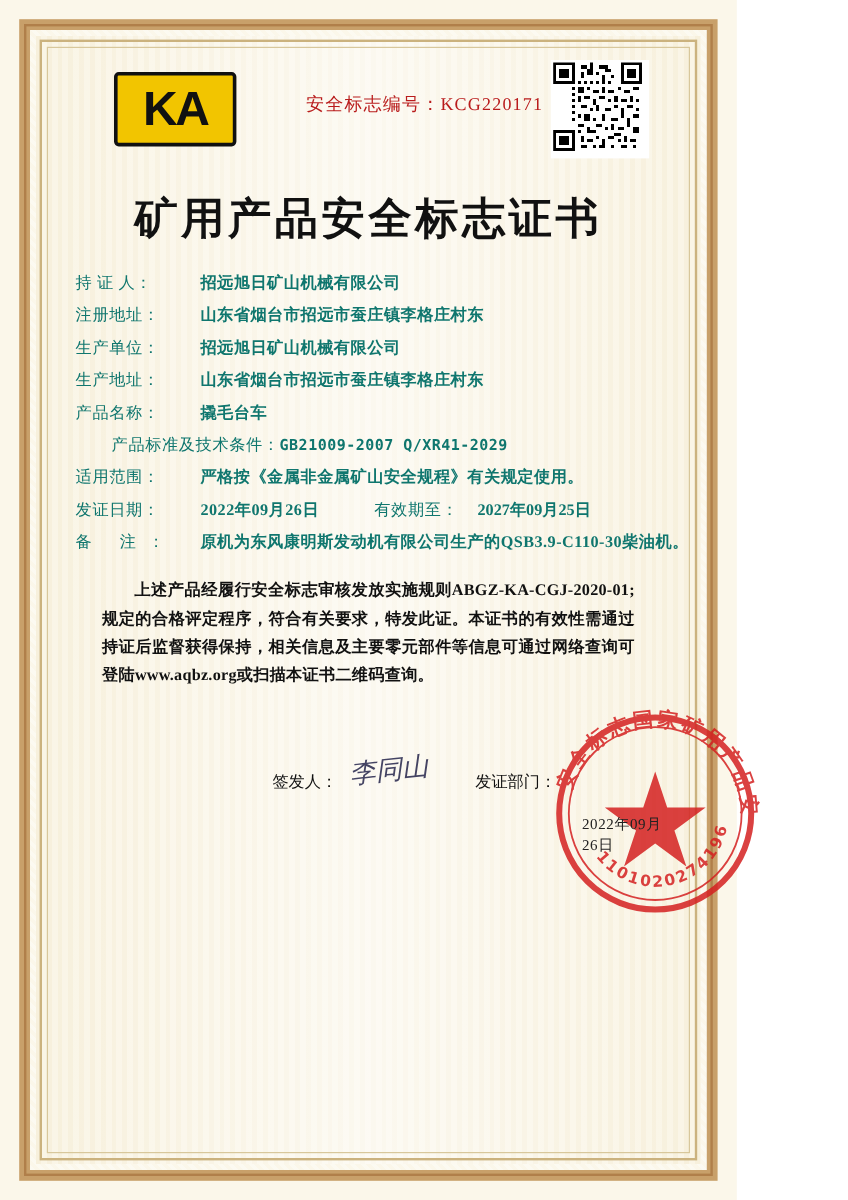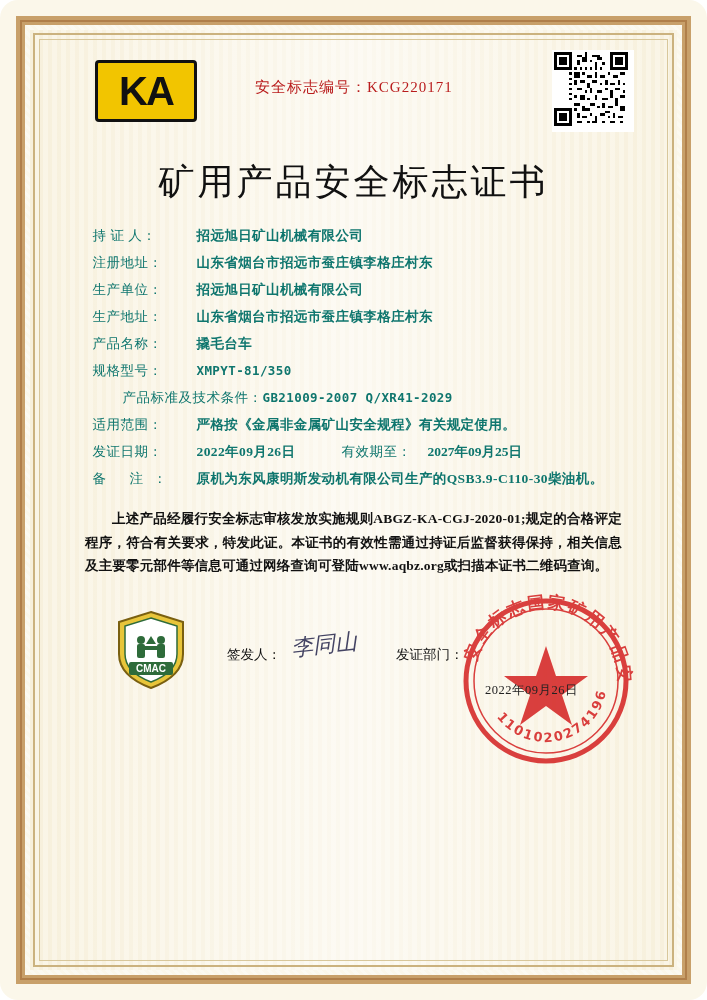--- a/index.html
+++ b/index.html
@@ -10,25 +10,24 @@
   body {
     width: 707px;
     height: 1000px;
     font-family: "Liberation Serif", "DejaVu Serif", serif;
     overflow: hidden;
   }
 
   
   .page {
     position: relative;
-    width: 707px;
+    width: 614px;
     height: 1000px;
     background: #fbf7ea;
     box-sizing: border-box;
-    border-radius: 18px;
   }
 
   
   .frame-outer {
     position: absolute;
     left: 16px;
     top: 16px;
     right: 16px;
     bottom: 16px;
     border: 9px solid #c8a06a;
@@ -124,21 +123,21 @@
     height: 78px;
     background-color: #fff;
     padding: 2px;
   }
   .qr svg { display: block; }
 
   
   .title {
     text-align: center;
     font-size: 36px;
-    font-weight: normal;
+    font-weight: bold;
     letter-spacing: 3px;
     color: #111;
     margin-top: 18px;
     margin-bottom: 20px;
     font-family: "DejaVu Serif", "Liberation Serif", serif;
   }
 
   
   .fields {
     margin: 0 auto;
@@ -387,24 +386,20 @@
       </div>
       <div class="field-row">
         <span class="field-label">生产地址：</span>
         <span class="field-value">山东省烟台市招远市蚕庄镇李格庄村东</span>
       </div>
       <div class="field-row">
         <span class="field-label">产品名称：</span>
         <span class="field-value">撬毛台车</span>
       </div>
       <div class="field-row">
-        <span class="field-label">规格型号：</span>
-        <span class="field-value mono">XMPYT-81/350</span>
-      </div>
-      <div class="field-row">
         <span class="field-label wide">产品标准及技术条件：</span>
         <span class="field-value mono">GB21009-2007 Q/XR41-2029</span>
       </div>
       <div class="field-row">
         <span class="field-label">适用范围：</span>
         <span class="field-value">严格按《金属非金属矿山安全规程》有关规定使用。</span>
       </div>
 
       <div class="field-row dual">
         <span class="field-label">发证日期：</span>
@@ -416,36 +411,20 @@
       <div class="field-row remark">
         <span class="field-label">备 注：</span>
         <span class="field-value">原机为东风康明斯发动机有限公司生产的QSB3.9-C110-30柴油机。</span>
       </div>
     </div>
 
     <div class="statement">上述产品经履行安全标志审核发放实施规则ABGZ-KA-CGJ-2020-01;规定的合格评定程序，符合有关要求，特发此证。本证书的有效性需通过持证后监督获得保持，相关信息及主要零元部件等信息可通过网络查询可登陆www.aqbz.org或扫描本证书二维码查询。</div>
 
     <div class="sign-area">
 
-      <div class="cmac-badge">
-        <svg width="72" height="80" viewBox="0 0 72 80">
-          <path d="M36 2 L68 12 L68 44 Q68 66 36 78 Q4 66 4 44 L4 12 Z" fill="#e8c53a" stroke="#7a6010" stroke-width="2"></path>
-          <path d="M36 8 L62 16 L62 44 Q62 62 36 72 Q10 62 10 44 L10 16 Z" fill="#ffffff" stroke="#2e6b3a" stroke-width="1.5"></path>
-          <g fill="#2e6b3a">
-            <circle cx="26" cy="30" r="4"></circle>
-              <circle cx="46" cy="30" r="4"></circle>
-            <rect x="22" y="34" width="8" height="14" rx="2"></rect>
-            <rect x="42" y="34" width="8" height="14" rx="2"></rect>
-            <rect x="30" y="36" width="12" height="4"></rect>
-            <path d="M36 26 l5 8 h-10 z"></path>
-          </g>
-          <rect x="14" y="52" width="44" height="13" rx="2" fill="#2e6b3a"></rect>
-          <text x="36" y="62" font-family="Liberation Sans, sans-serif" font-size="10" font-weight="bold" fill="#ffffff" text-anchor="middle">CMAC</text>
-        </svg>
-      </div>
 
       <div class="sign-line">签发人：</div>
       <div class="sign-name">李同山</div>
       <div class="issuer-line">发证部门：</div>
 
       <div class="stamp">
         <svg width="190" height="190" viewBox="0 0 190 190">
           <defs>
             <path id="arcTop" d="M 22,95 A 73,73 0 1 1 168,95"></path>
             <path id="arcBottom" d="M 34,95 A 61,61 0 0 0 156,95"></path>

